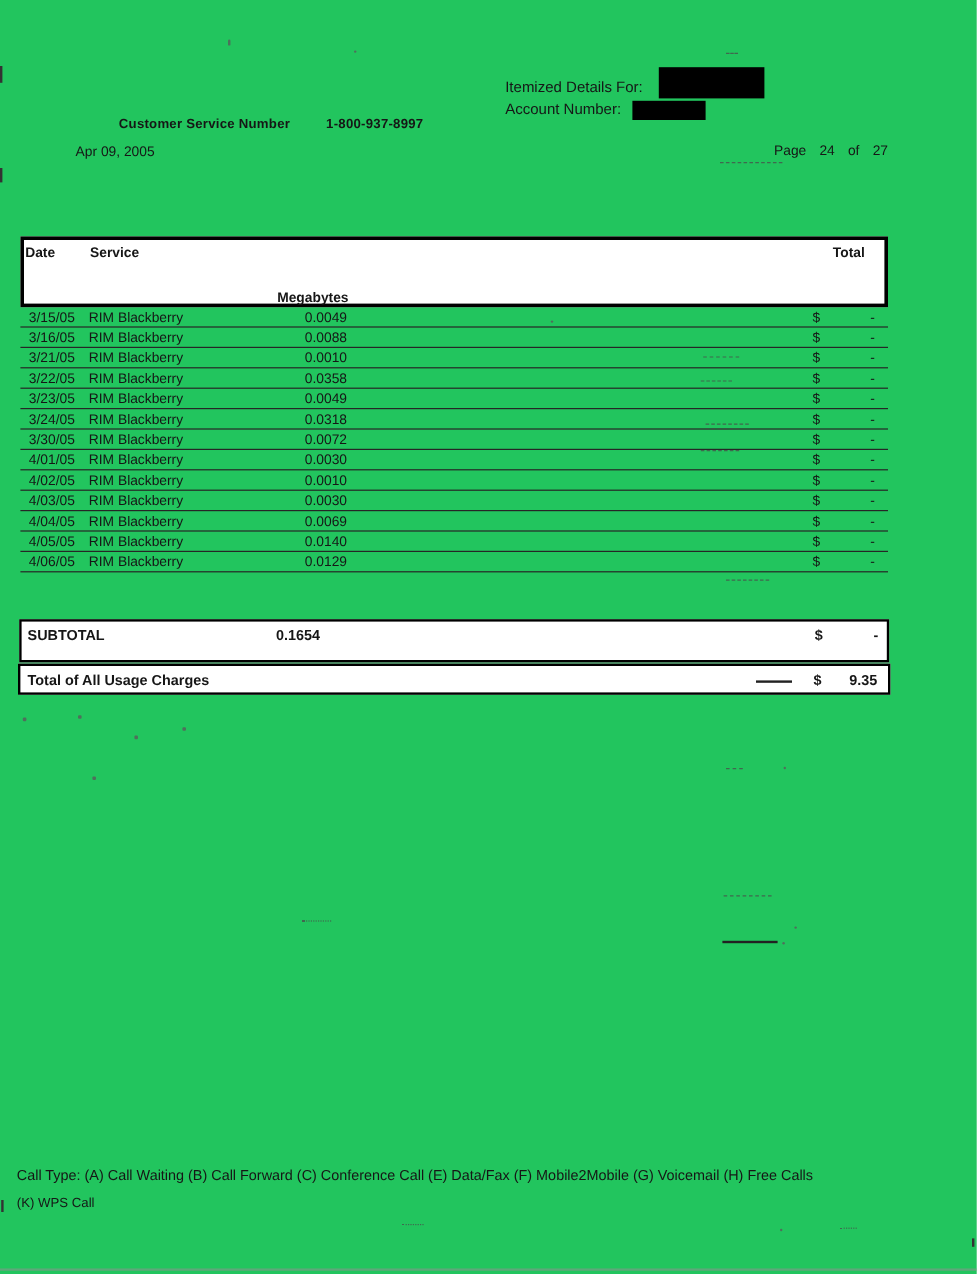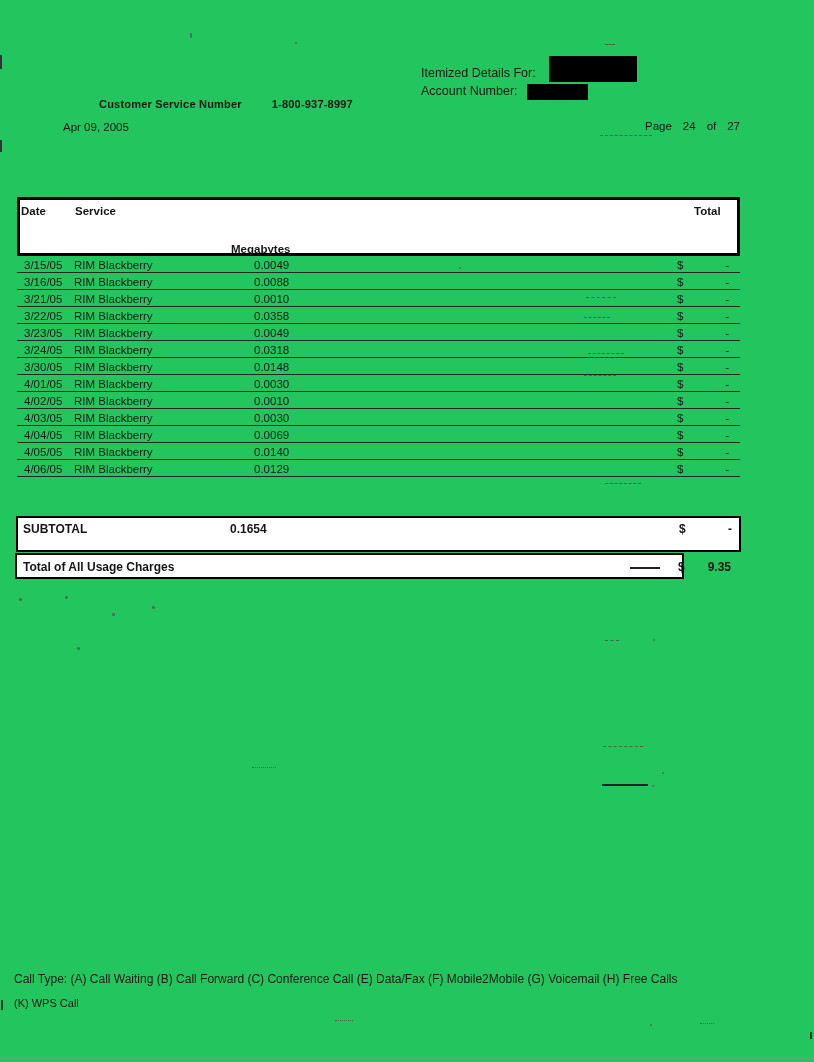--- a/index.html
+++ b/index.html
@@ -42,21 +42,21 @@
   .c-usd { left:660px; } .c-amt { left:676px; width:36px; text-align:right; }
 
   .subtotal-box {
     left:16px; top:516px; width:725px; height:36px; border:2.5px solid #000;
     font-size:12px; font-weight:bold; background:#fff;
   }
   .subtotal-box span { position:absolute; top:4px; }
   .s-label { left:5px; } .s-mb { left:212px; }
 
   .grandtotal-box {
-    left:15px; top:553px; width:669px; height:26px; border:2.5px solid #000;
+    left:15px; top:553px; width:727px; height:26px; border:2.5px solid #000;
     font-size:12px; font-weight:bold; background:#fff;
   }
   .grandtotal-box span { position:absolute; top:5px; }
   .g-label { left:6px; }
 
   .bx-usd { left:661px; } .bx-amt { left:676px; width:38px; text-align:right; }
 
   
   .foot-legend { left:14px; top:972px; font-size:12px; }
   .foot-wps    { left:14px; top:997px; font-size:11px; }
@@ -139,21 +139,21 @@
       <div class="trow">
       <span class="c-date">3/24/05</span>
       <span class="c-service">RIM Blackberry</span>
       <span class="c-mb">0.0318</span>
       <span class="c-usd">$</span>
       <span class="c-amt">-</span>
     </div>
       <div class="trow">
       <span class="c-date">3/30/05</span>
       <span class="c-service">RIM Blackberry</span>
-      <span class="c-mb">0.0148</span>
+      <span class="c-mb">0.0072</span>
       <span class="c-usd">$</span>
       <span class="c-amt">-</span>
     </div>
       <div class="trow">
       <span class="c-date">4/01/05</span>
       <span class="c-service">RIM Blackberry</span>
       <span class="c-mb">0.0030</span>
       <span class="c-usd">$</span>
       <span class="c-amt">-</span>
     </div>

